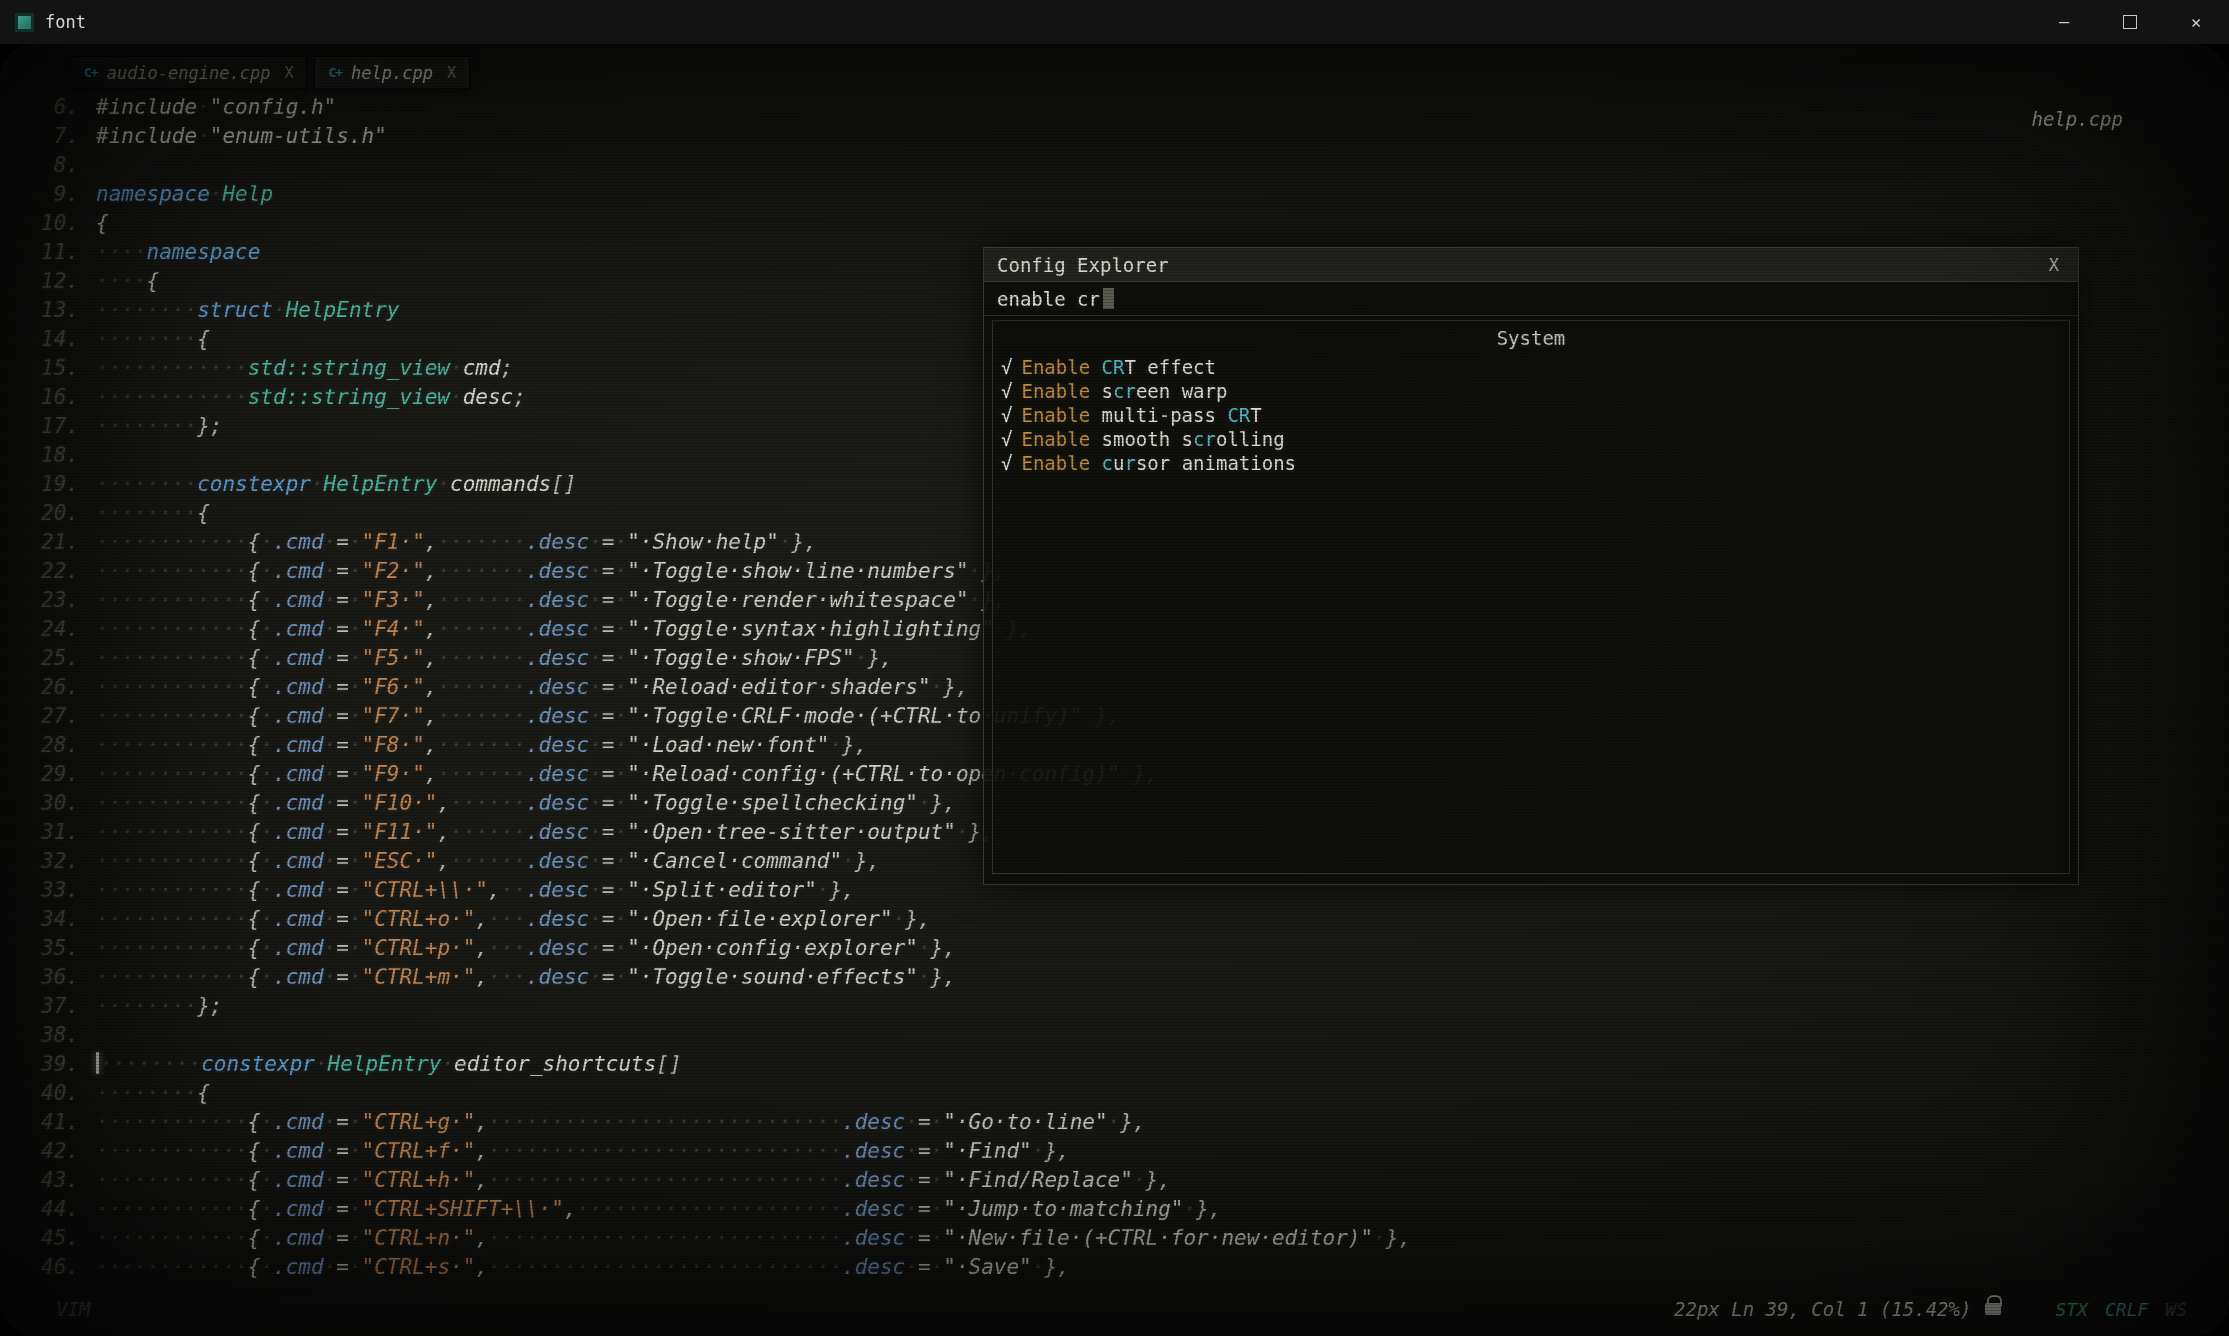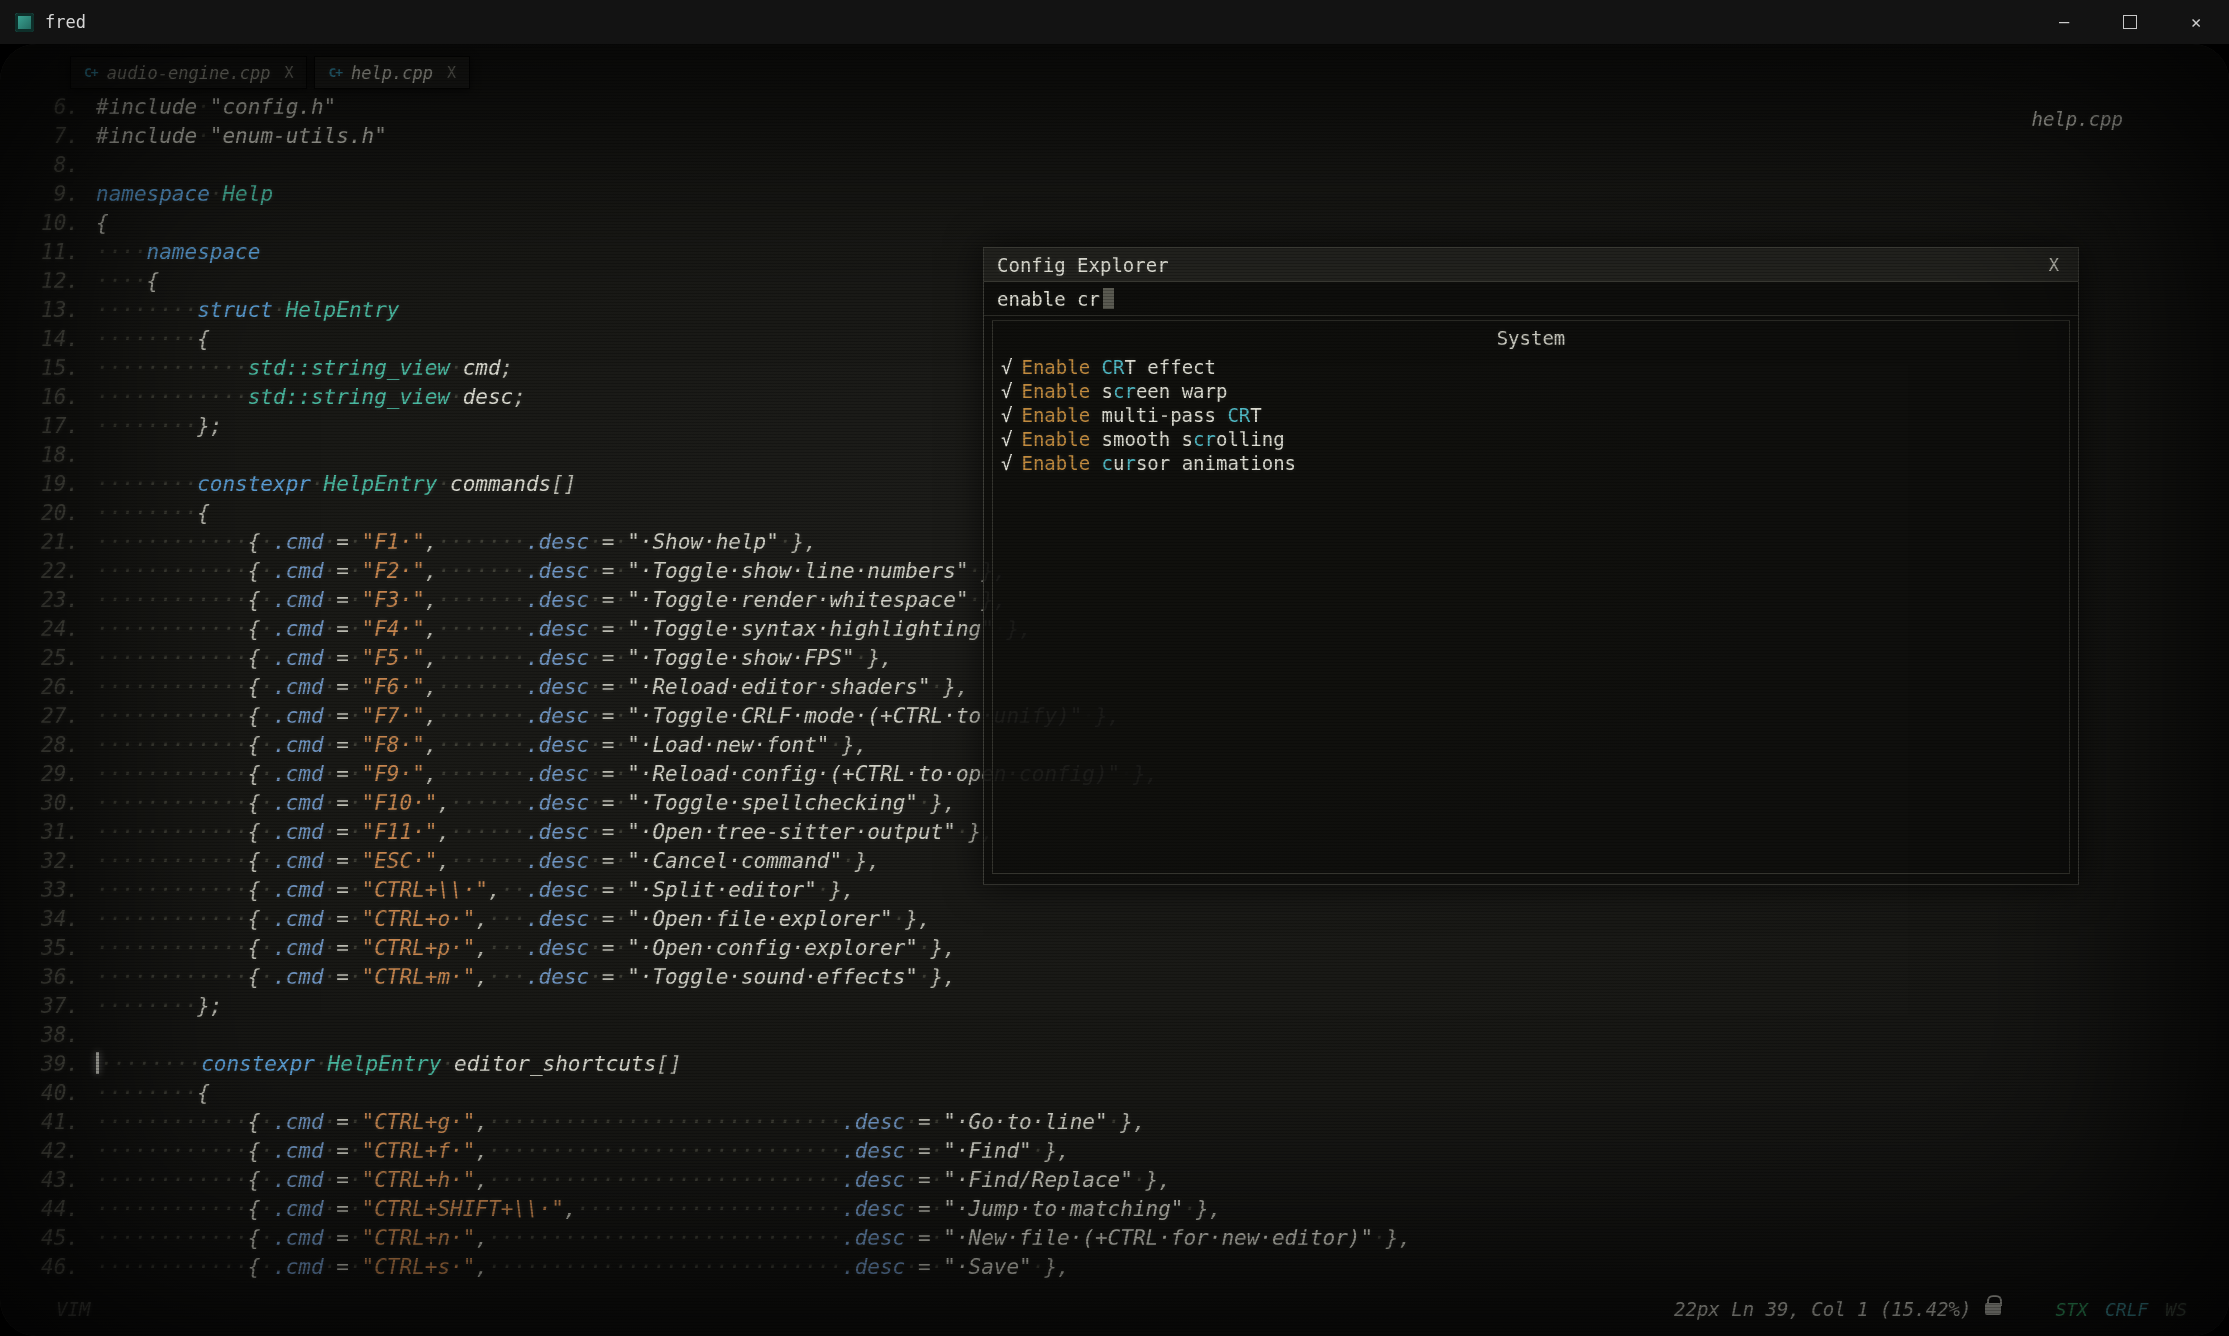--- a/index.html
+++ b/index.html
@@ -57,21 +57,21 @@
   .status-right{margin-left:auto;display:flex;align-items:center;color:#dcdcd2}
   .lock{position:relative;width:16px;height:12px;background:#cacac0;border-radius:2px;margin-left:14px}
   .lock::before{content:"";position:absolute;left:2px;top:-8px;width:11px;height:9px;border:2px solid #cacac0;border-bottom:none;border-radius:6px 6px 0 0}
   .status-flags{display:flex;gap:17px;margin-left:54px;font-size:18px}
 </style>
 </head>
 <body>
 
 <div class="titlebar">
   <span class="app-icon"></span>
-  <span class="title-text">fred</span>
+  <span class="title-text">font</span>
   <div class="win-controls">
     <div class="win-btn">–</div>
     <div class="win-btn">
         <span class="max-box"></span>
       </div>
     <div class="win-btn">✕</div>
   </div>
 </div>
 
 <div class="screen">

